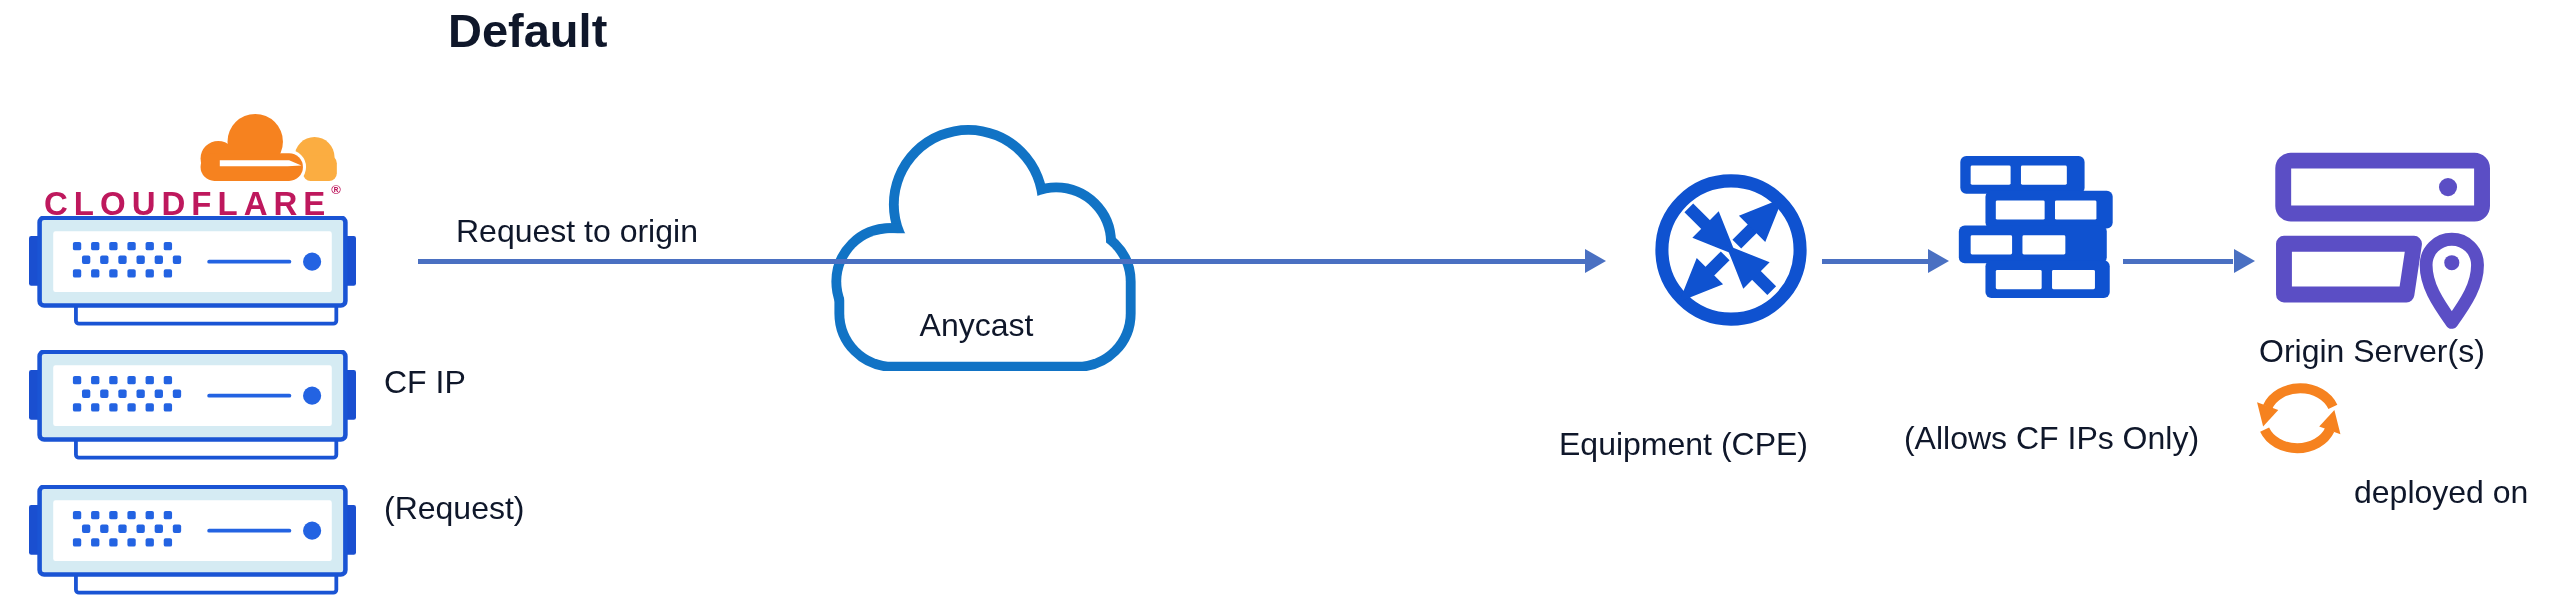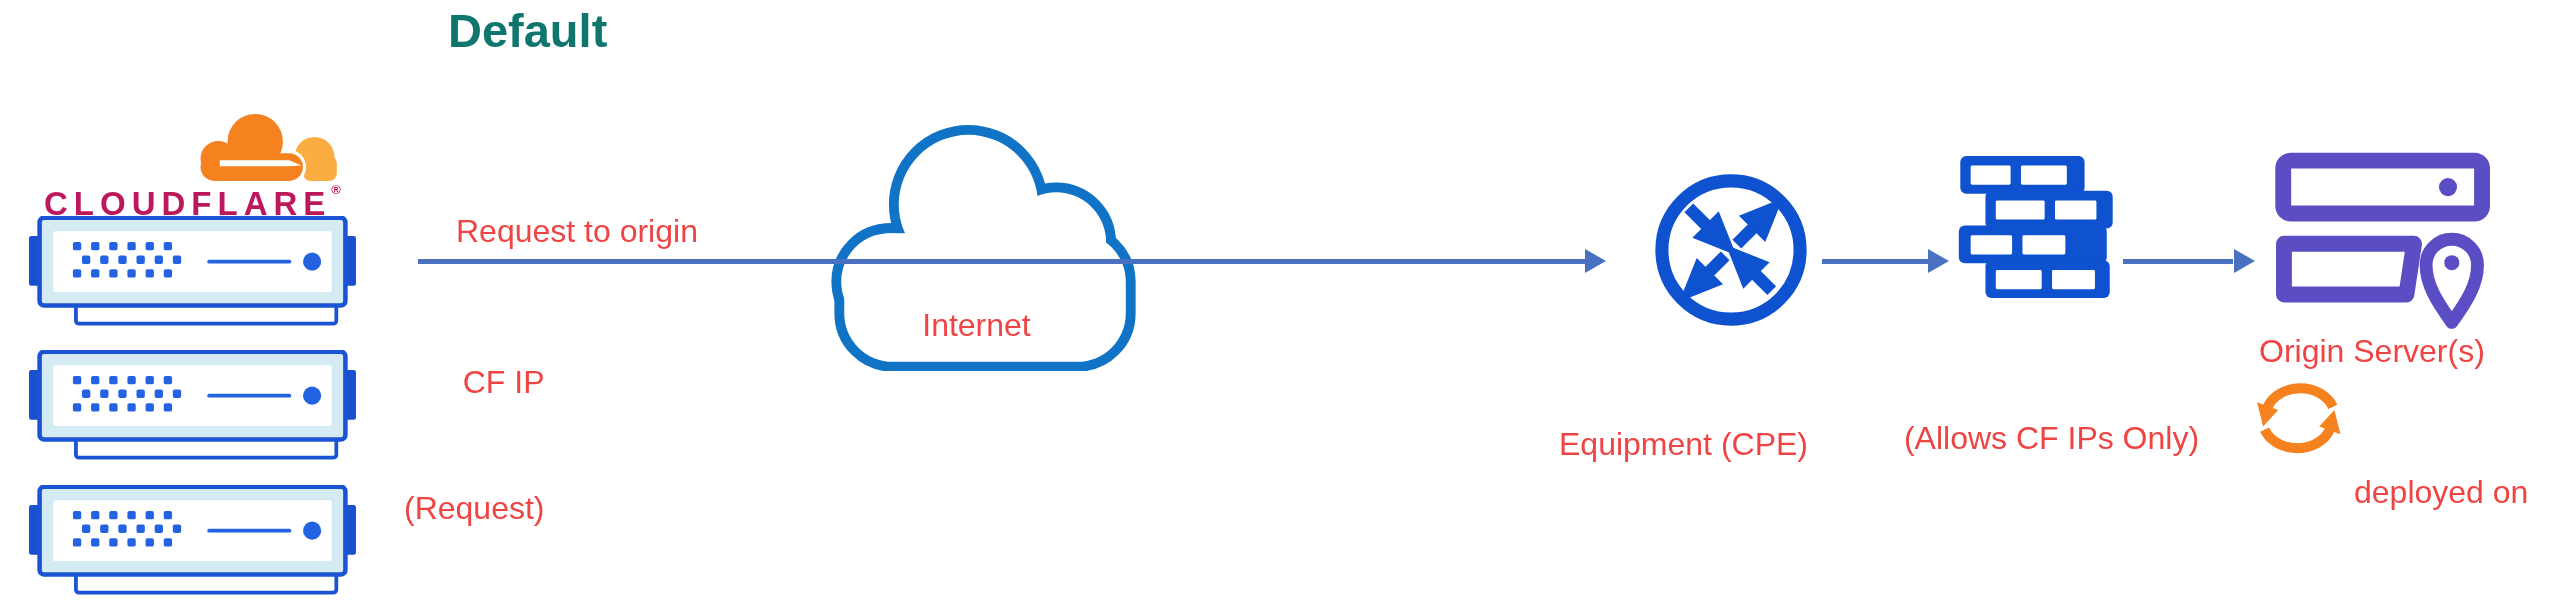--- a/index.html
+++ b/index.html
@@ -1,22 +1,22 @@
 <!DOCTYPE html>
 <html style="font-size:12px"><head>
 <meta charset="utf-8">
 <style>
   html,body{margin:0;padding:0;background:#ffffff;}
   #canvas{position:relative;width:2576px;height:614px;background:#ffffff;overflow:hidden;
           font-family:"Liberation Sans", sans-serif;}
   .abs{position:absolute;}
 
   
-  .title{font-size:47px;font-weight:600;color:#0f766e;letter-spacing:0px;}
-  .lbl{font-size:32px;font-weight:500;color:#ef4444;line-height:42px;white-space:pre;}
+  .title{font-size:47px;font-weight:600;color:#0f172a;letter-spacing:0px;}
+  .lbl{font-size:32px;font-weight:500;color:#0f172a;line-height:42px;white-space:pre;}
   .lbl.center{text-align:center;}
   .wordmark{font-size:33px;font-weight:800;color:#be185d;letter-spacing:6px;white-space:nowrap;}
   .wordmark sup{font-size:13px;letter-spacing:0;vertical-align:21px;font-weight:700;}
 
   
   .shaft{height:5.3px;background:#4a70c2;}
   .head{width:0;height:0;border-left:21px solid #4a70c2;
         border-top:12px solid transparent;border-bottom:12px solid transparent;}
 
   .z1{z-index:1;} .z2{z-index:2;} .z3{z-index:3;}
@@ -142,21 +142,21 @@
           <rect x="130" y="70" width="11" height="11" rx="2.5"></rect>
           <rect x="154" y="70" width="11" height="11" rx="2.5"></rect>
           <rect x="178" y="70" width="11" height="11" rx="2.5"></rect>
       </g>
       <line x1="238" y1="60" x2="344" y2="60" stroke="#2363e2" stroke-width="5" stroke-linecap="round"></line>
       <circle cx="374" cy="60" r="12" fill="#2363e2"></circle>
     </svg>
   </div>
 
   <div class="abs lbl" style="left:456px;top:210px;">Request to origin</div>
-  <div class="abs lbl" style="left:404px;top:277px;text-align:right;">
+  <div class="abs lbl" style="left:384px;top:277px;">
     <div>CF IP</div>
     <div>(Request)</div>
   </div>
 
   <div class="abs z1" style="left:817px;top:112px;">
     <svg width="333" height="259" viewBox="0 0 440 342">
 
       <g fill="#ffffff" stroke="#1173c5" stroke-width="26">
         <circle cx="96" cy="224" r="64"></circle>
         <circle cx="200" cy="122" r="92"></circle>
@@ -164,21 +164,21 @@
         <rect x="36" y="160" width="372" height="170" rx="64"></rect>
       </g>
       <g fill="#ffffff" stroke="none">
         <circle cx="96" cy="224" r="64"></circle>
         <circle cx="200" cy="122" r="92"></circle>
         <circle cx="316" cy="172" r="66"></circle>
         <rect x="36" y="160" width="372" height="170" rx="64"></rect>
       </g>
     </svg>
   </div>
-  <div class="abs lbl center z3" style="left:863px;top:304px;width:227px;">Internet</div>
+  <div class="abs lbl center z3" style="left:863px;top:304px;width:227px;">Anycast</div>
 
   <div class="abs shaft z2" style="left:418px;top:259px;width:1168px;"></div>
   <div class="abs head z2" style="left:1585px;top:249px;"></div>
 
   <div class="abs" style="left:1651px;top:170px;">
     <svg width="160" height="160" viewBox="0 0 220 220">
       <circle cx="110" cy="110" r="95" fill="#ffffff" stroke="#0f52d0" stroke-width="18"></circle>
       <g stroke="#0f52d0" stroke-width="17" fill="#0f52d0">
         <line x1="52" y1="52" x2="80" y2="80"></line>
         <polygon points="102,102 72,90 90,72"></polygon>

